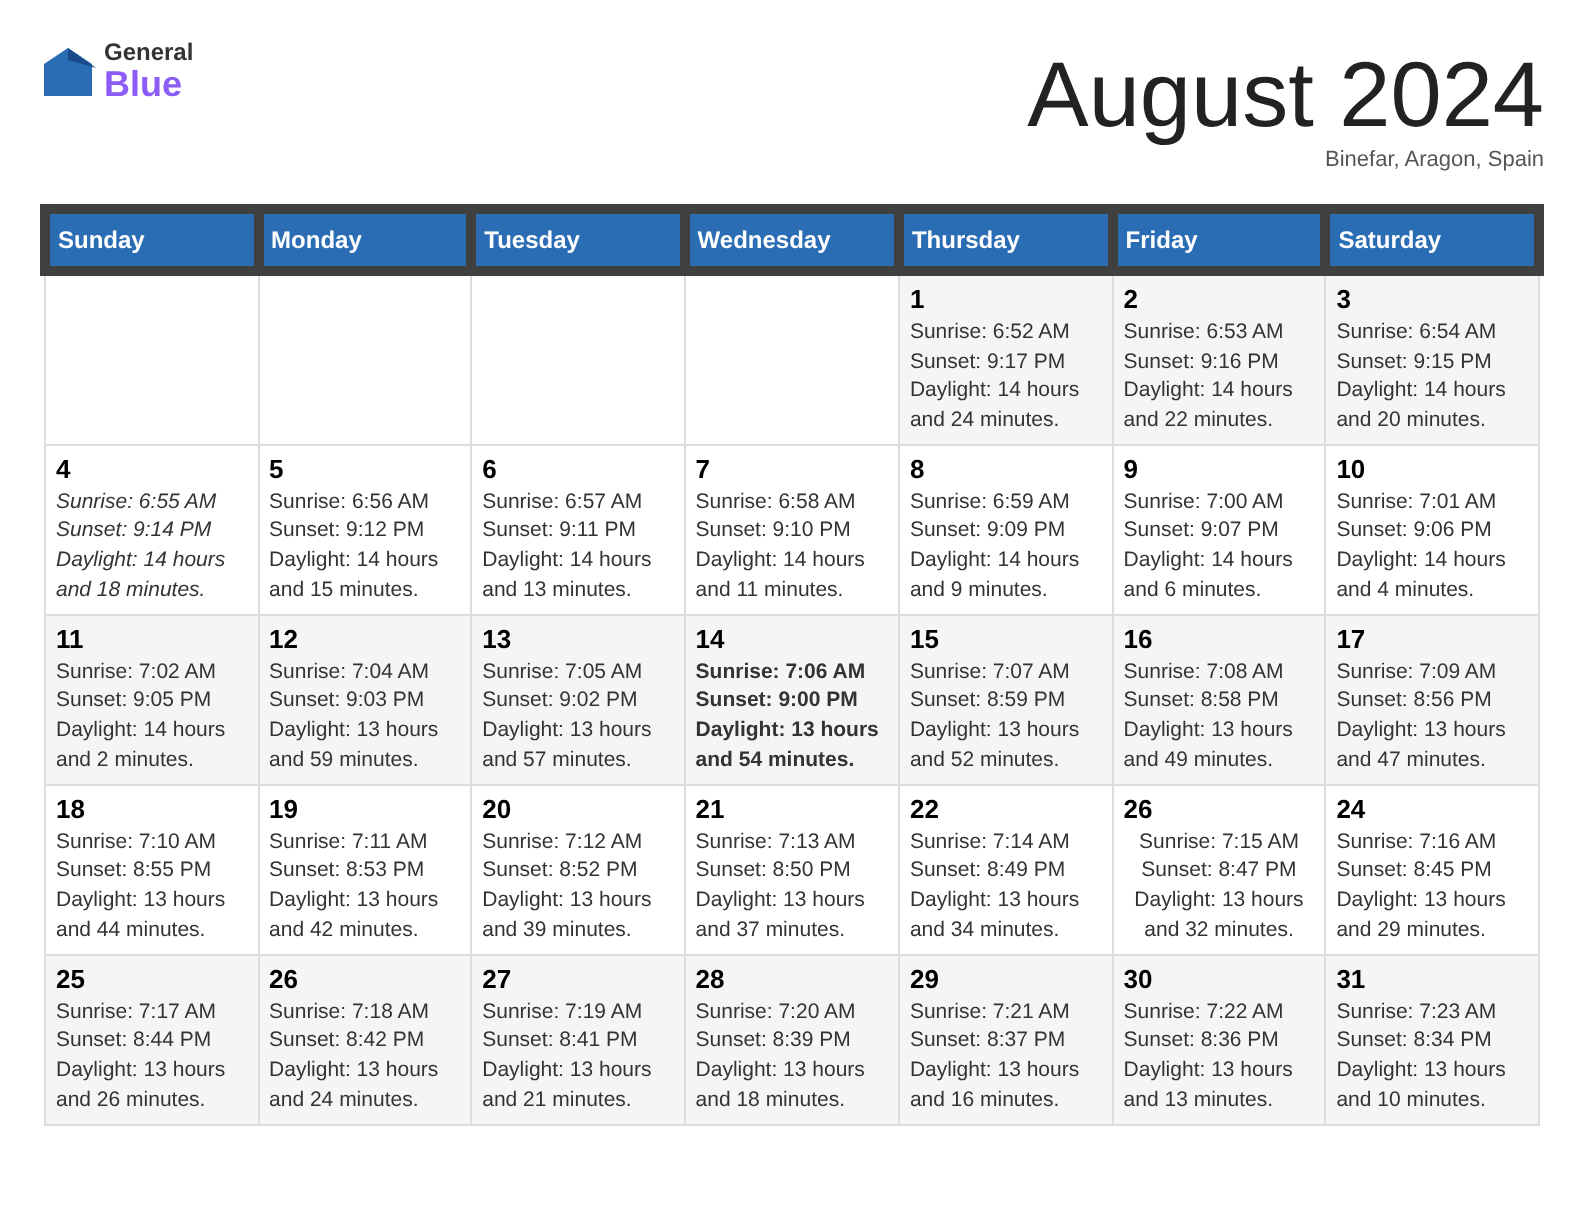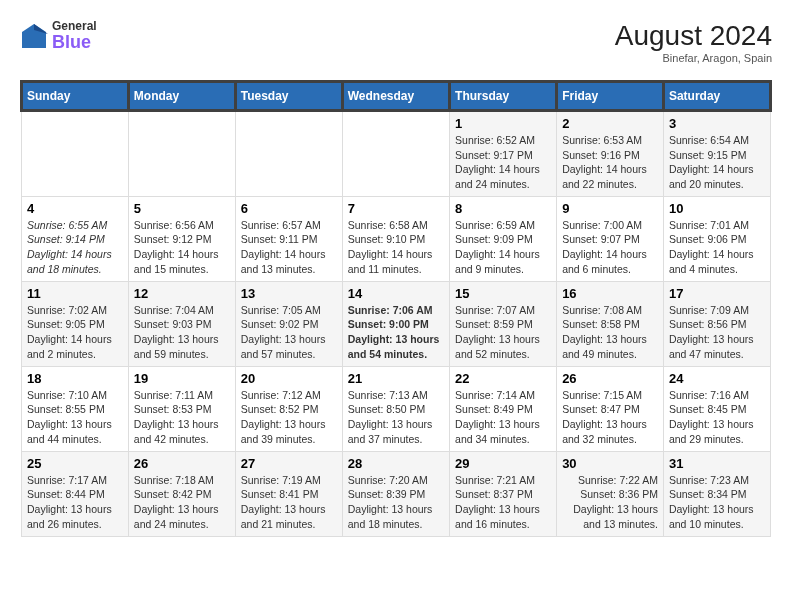--- a/index.html
+++ b/index.html
@@ -37,21 +37,21 @@
     }
     .logo-icon {
       width: 28px;
       height: 28px;
       margin-right: 4px;
     }
     .title-block {
       text-align: right;
     }
     .month-title {
-      font-size: 28px;
+      font-size: 46px;
       font-weight: normal;
       color: #222;
     }
     .location {
       font-size: 11px;
       color: #555;
     }
     table {
       width: 100%;
       border-collapse: collapse;
@@ -59,21 +59,21 @@
     }
     thead tr {
       background-color: #2a6db5;
       color: #fff;
     }
     thead th {
       padding: 6px 4px;
       text-align: left;
       font-size: 12px;
       font-weight: bold;
-      border: 3px solid #404040;
+      border: 5px solid #404040;
     }
     tbody tr {
       vertical-align: top;
     }
     tbody td {
       border: 1px solid #ddd;
       padding: 4px 5px;
       height: 85px;
       width: 108px;
       background: #fff;
@@ -289,21 +289,21 @@
         </td>
         <td>
           <span class="day-num">22</span>
           <div class="day-detail" style="white-space: pre-line;">Sunrise: 7:14 AM
 Sunset: 8:49 PM
 Daylight: 13 hours
 and 34 minutes.</div>
         </td>
         <td>
           <span class="day-num">26</span>
-          <div class="day-detail" style="white-space: pre-line;">Sunrise: 7:15 AM
+          <div class="day-detail" style="white-space: pre-line; text-align: center;">Sunrise: 7:15 AM
 Sunset: 8:47 PM
 Daylight: 13 hours
 and 32 minutes.</div>
         </td>
         <td>
           <span class="day-num">24</span>
           <div class="day-detail" style="white-space: pre-line;">Sunrise: 7:16 AM
 Sunset: 8:45 PM
 Daylight: 13 hours
 and 29 minutes.</div>
@@ -340,21 +340,21 @@
         </td>
         <td>
           <span class="day-num">29</span>
           <div class="day-detail" style="white-space: pre-line;">Sunrise: 7:21 AM
 Sunset: 8:37 PM
 Daylight: 13 hours
 and 16 minutes.</div>
         </td>
         <td>
           <span class="day-num">30</span>
-          <div class="day-detail" style="white-space: pre-line; text-align: right;">Sunrise: 7:22 AM
+          <div class="day-detail" style="white-space: pre-line;">Sunrise: 7:22 AM
 Sunset: 8:36 PM
 Daylight: 13 hours
 and 13 minutes.</div>
         </td>
         <td>
           <span class="day-num">31</span>
           <div class="day-detail" style="white-space: pre-line;">Sunrise: 7:23 AM
 Sunset: 8:34 PM
 Daylight: 13 hours
 and 10 minutes.</div>

